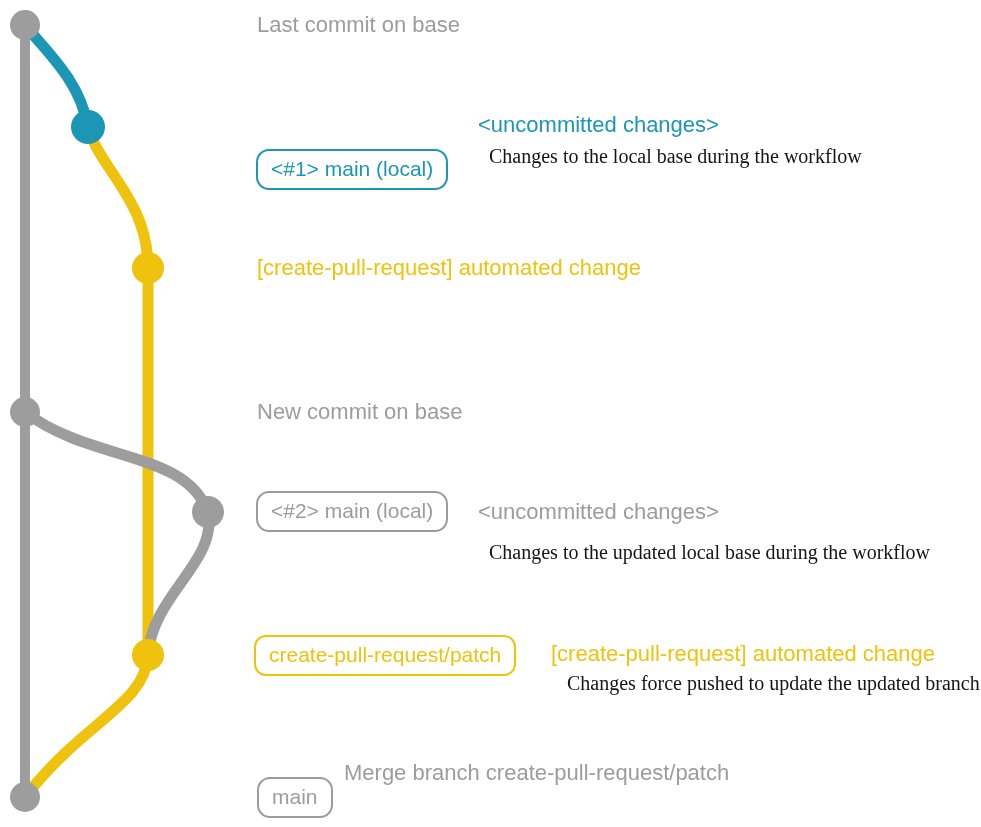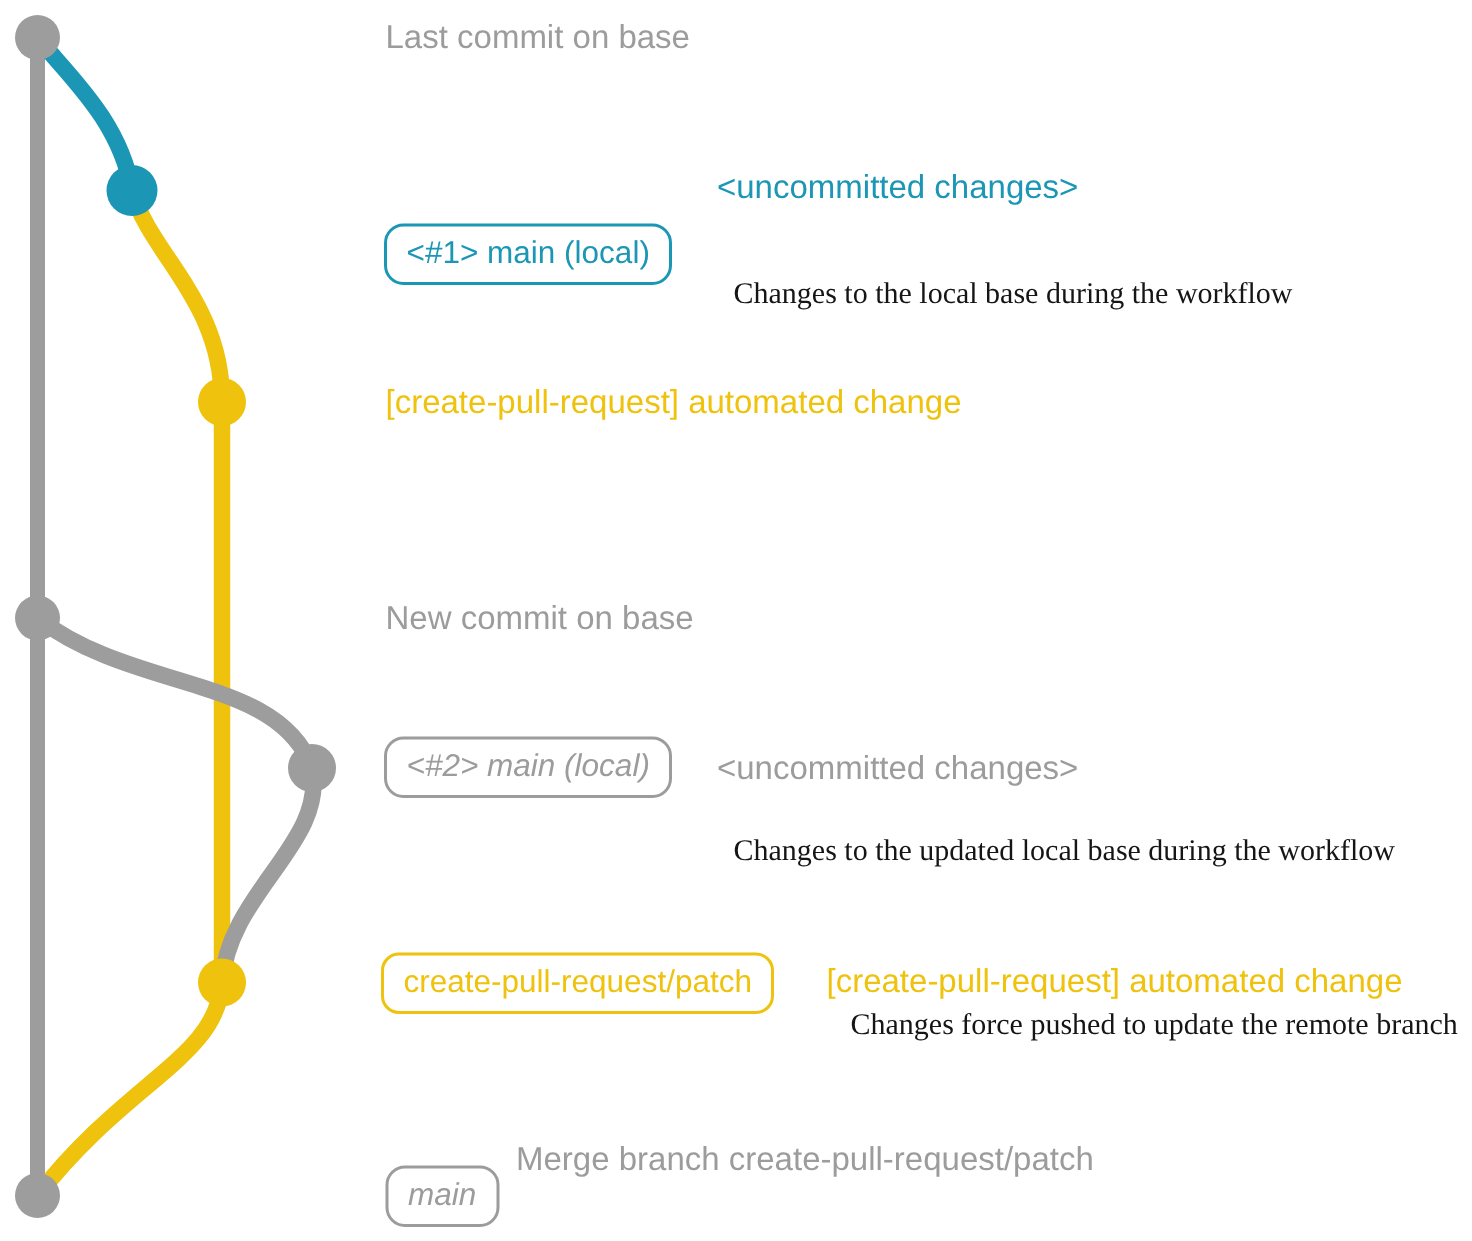--- a/index.html
+++ b/index.html
@@ -41,21 +41,21 @@
     display:inline-block;
     font-size:21px;
     padding:5px 13px 6px 13px;
     border:2px solid;
     border-radius:13px;
     line-height:1.25;
     background:var(--c-bg);
   }
   .badge.teal{color:var(--c-teal);border-color:var(--c-teal);}
   .badge.yellow{color:var(--c-yellow);border-color:var(--c-yellow);border-radius:12px;}
-  .badge.gray{color:var(--c-gray);border-color:var(--c-gray);font-style:italic;}
+  .badge.gray{color:var(--c-gray);border-color:var(--c-gray);}
 </style>
 </head>
 <body>
 
 <div class="stage">
 
   <svg class="graph" width="981" height="827" viewBox="0 0 981 827">
 
     <path d="M25,25 L25,797" class="stroke-gray" stroke-width="10"></path>
 
@@ -75,36 +75,36 @@
     <circle cx="148" cy="655" r="16" class="fill-yellow"></circle>
     <circle cx="25" cy="797" r="15" class="fill-gray"></circle>
   </svg>
 
   <div class="abs caption" style="left:257px;top:12px;">Last commit on base</div>
 
   <div class="abs" style="left:256px;top:105px;margin-top:44px;">
     <span class="badge teal">&lt;#1&gt; main (local)</span>
   </div>
   <div class="abs title teal" style="left:478px;top:112px;">&lt;uncommitted changes&gt;</div>
-  <div class="abs desc" style="left:489px;top:145px;margin-top:40px;">Changes to the local base during the workflow</div>
+  <div class="abs desc" style="left:489px;top:145px;">Changes to the local base during the workflow</div>
 
   <div class="abs title yellow" style="left:257px;top:255px;">[create-pull-request] automated change</div>
 
   <div class="abs caption" style="left:257px;top:399px;text-align:center;">New commit on base</div>
 
   <div class="abs" style="left:256px;top:491px;">
     <span class="badge gray">&lt;#2&gt; main (local)</span>
   </div>
   <div class="abs title gray" style="left:478px;top:499px;">&lt;uncommitted changes&gt;</div>
-  <div class="abs desc" style="left:489px;top:556px;">Changes to the updated local base during the workflow</div>
+  <div class="abs desc" style="left:489px;top:541px;">Changes to the updated local base during the workflow</div>
 
   <div class="abs" style="left:254px;top:635px;">
     <span class="badge yellow">create-pull-request/patch</span>
   </div>
   <div class="abs title yellow" style="left:551px;top:641px;">[create-pull-request] automated change</div>
-  <div class="abs desc" style="left:567px;top:672px;">Changes force pushed to update the remote branch</div>
+  <div class="abs desc" style="left:567px;top:672px;">Changes force pushed to update the updated branch</div>
 
   <div class="abs" style="left:257px;top:777px;">
     <span class="badge gray">main</span>
   </div>
   <div class="abs title gray" style="left:344px;top:760px;text-align:center;">Merge branch create-pull-request/patch</div>
 
 </div>
 
 </body></html>

